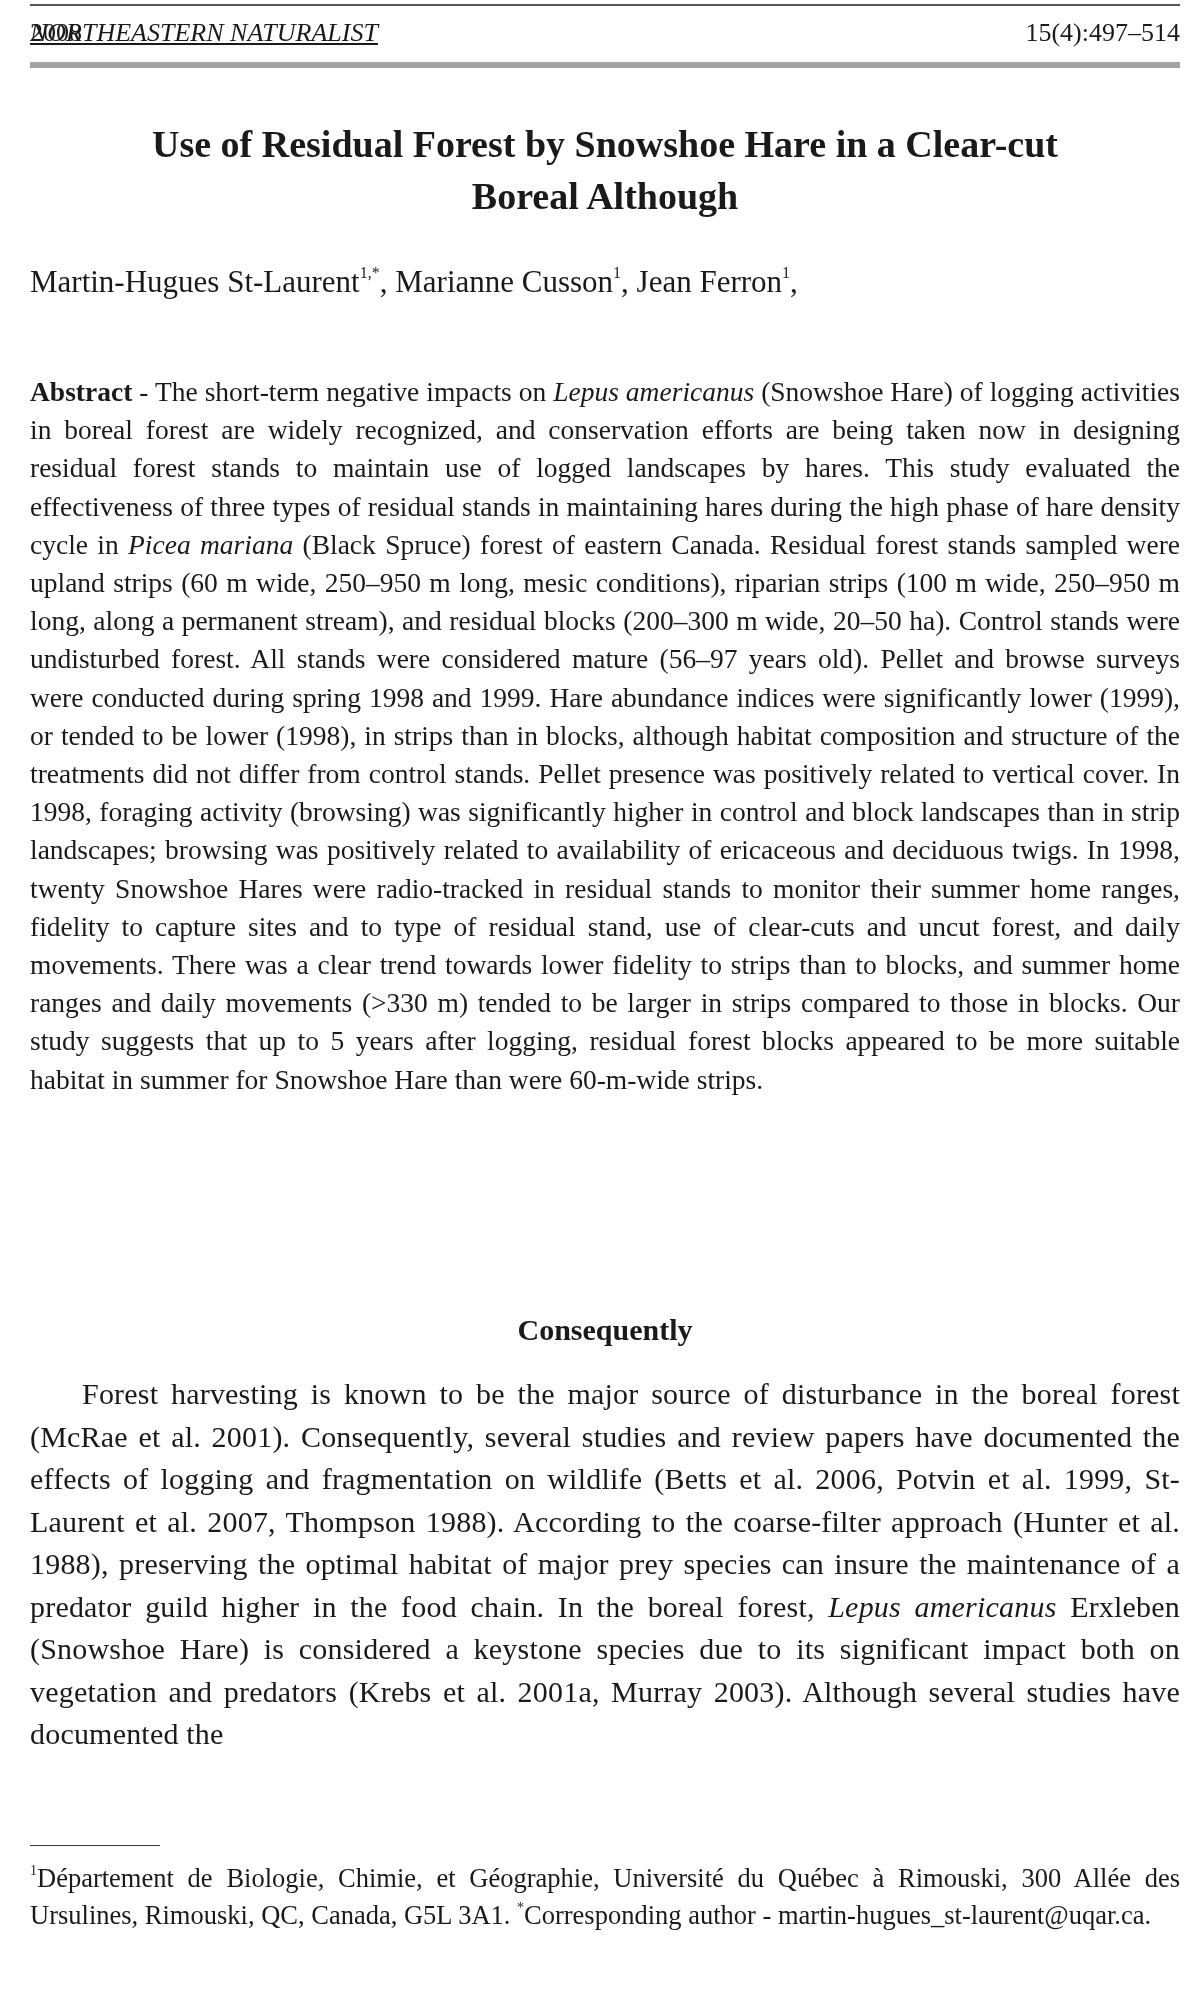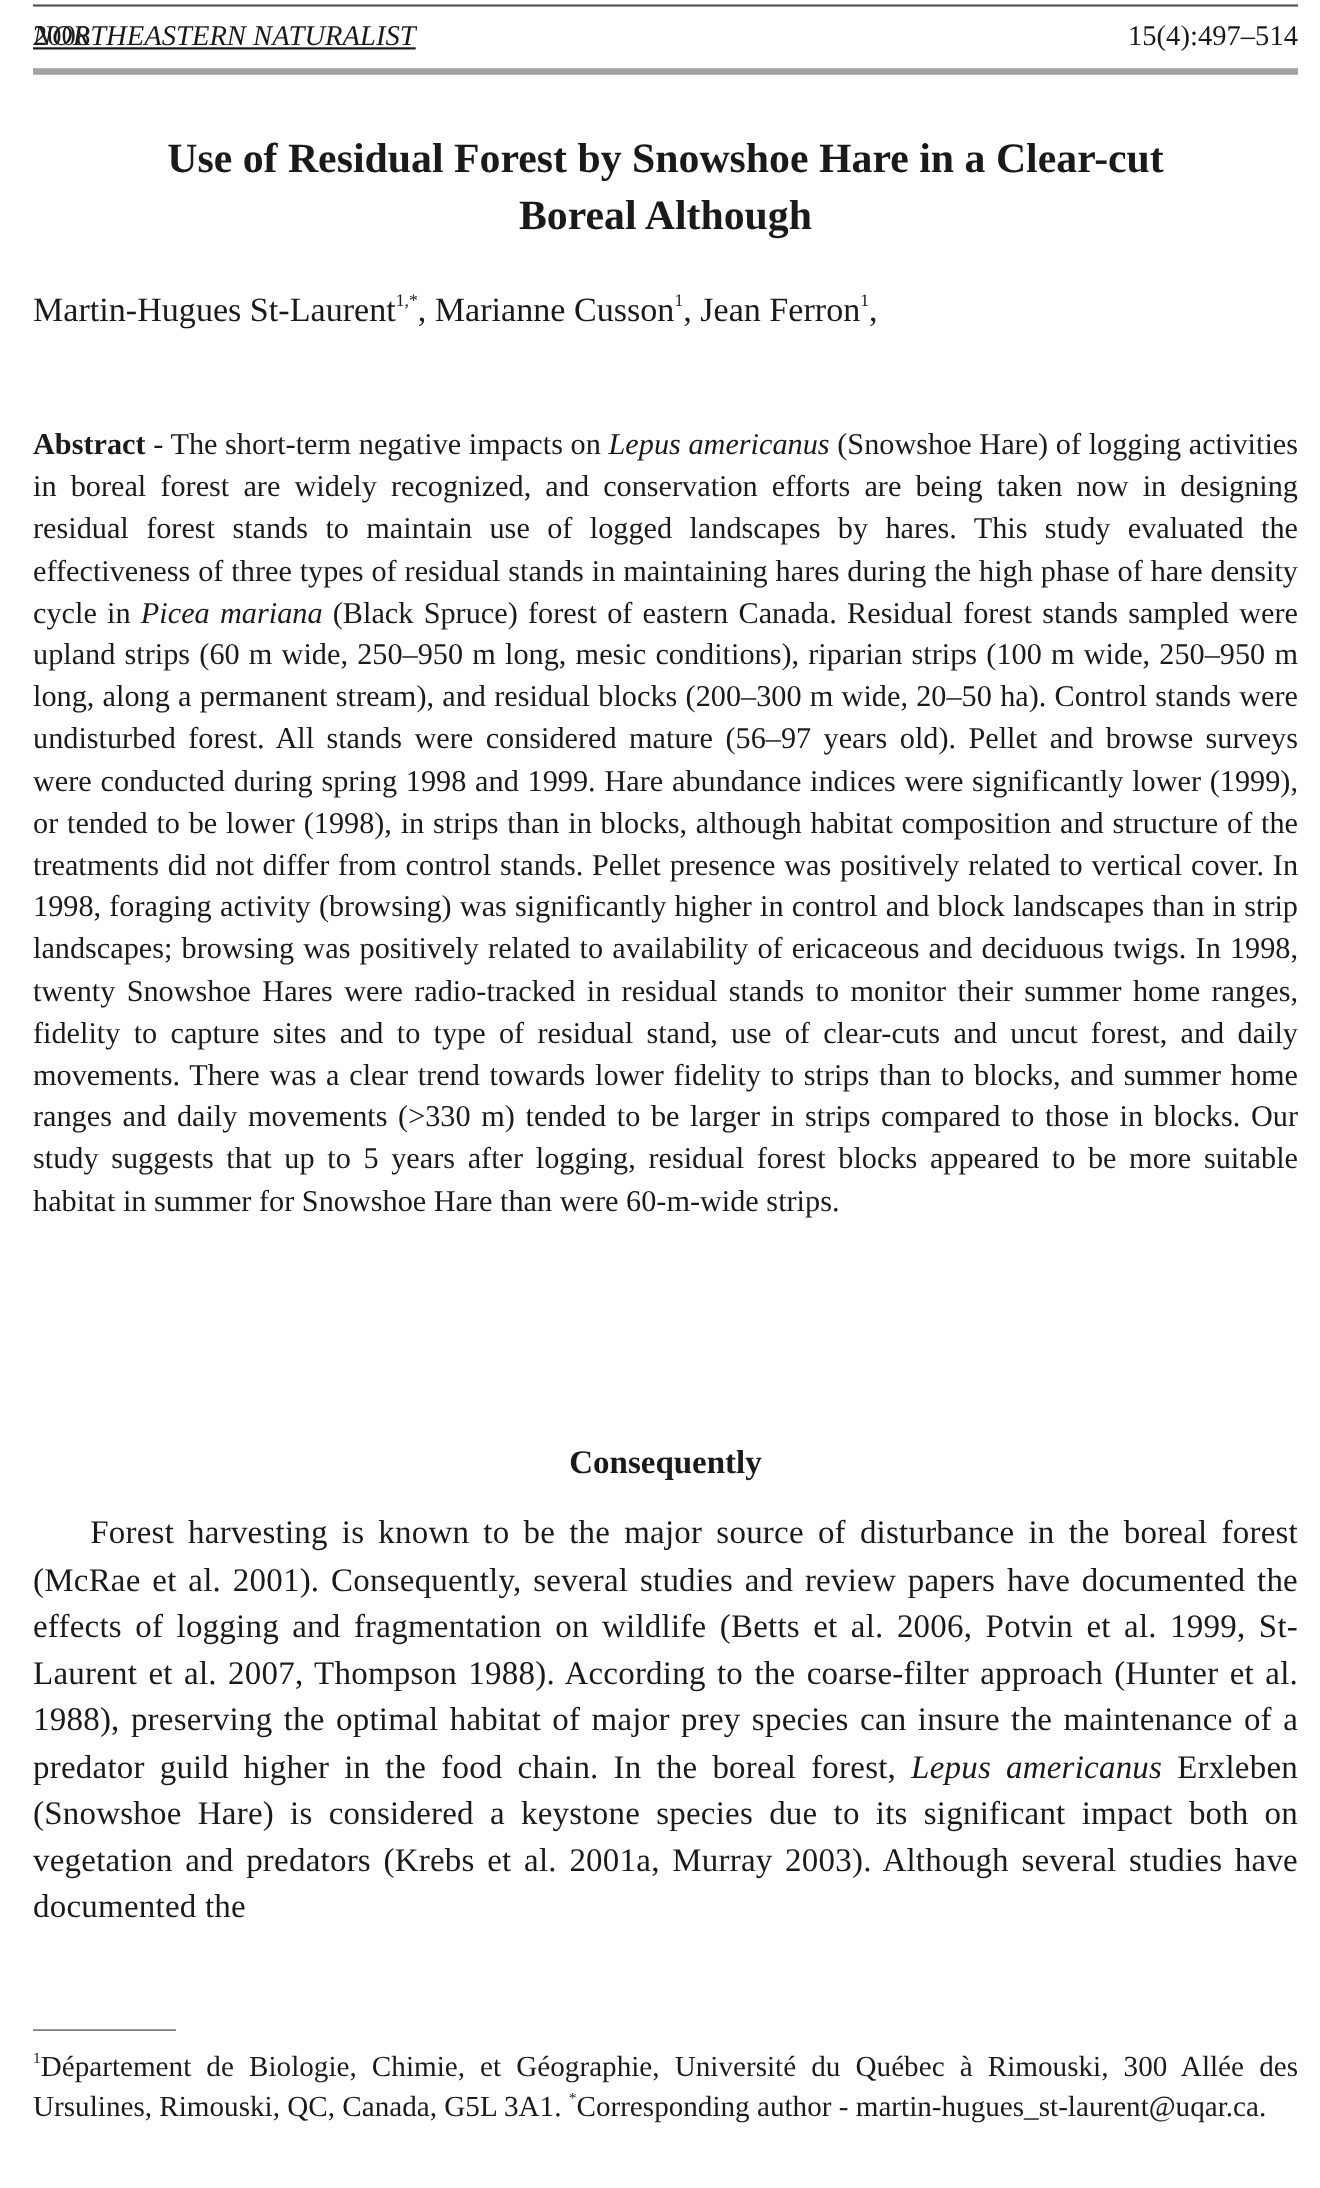--- a/index.html
+++ b/index.html
@@ -62,21 +62,21 @@
       left: 0;
       width: 1150px;
       text-align: left;
       font-size: 31px;
       line-height: 44px;
     }
     .authors sup { font-size: 16px; vertical-align: 14px; line-height: 0; }
 
     .abstract {
       position: absolute;
-      top: 385px;
+      top: 373px;
       left: 0;
       width: 1150px;
       font-size: 27.5px;
       line-height: 38.2px;
       text-align: justify;
       hyphens: manual;
     }
     .abstract .label { font-weight: bold; }
     .abstract i, .intro-body i { font-style: italic; }
 

